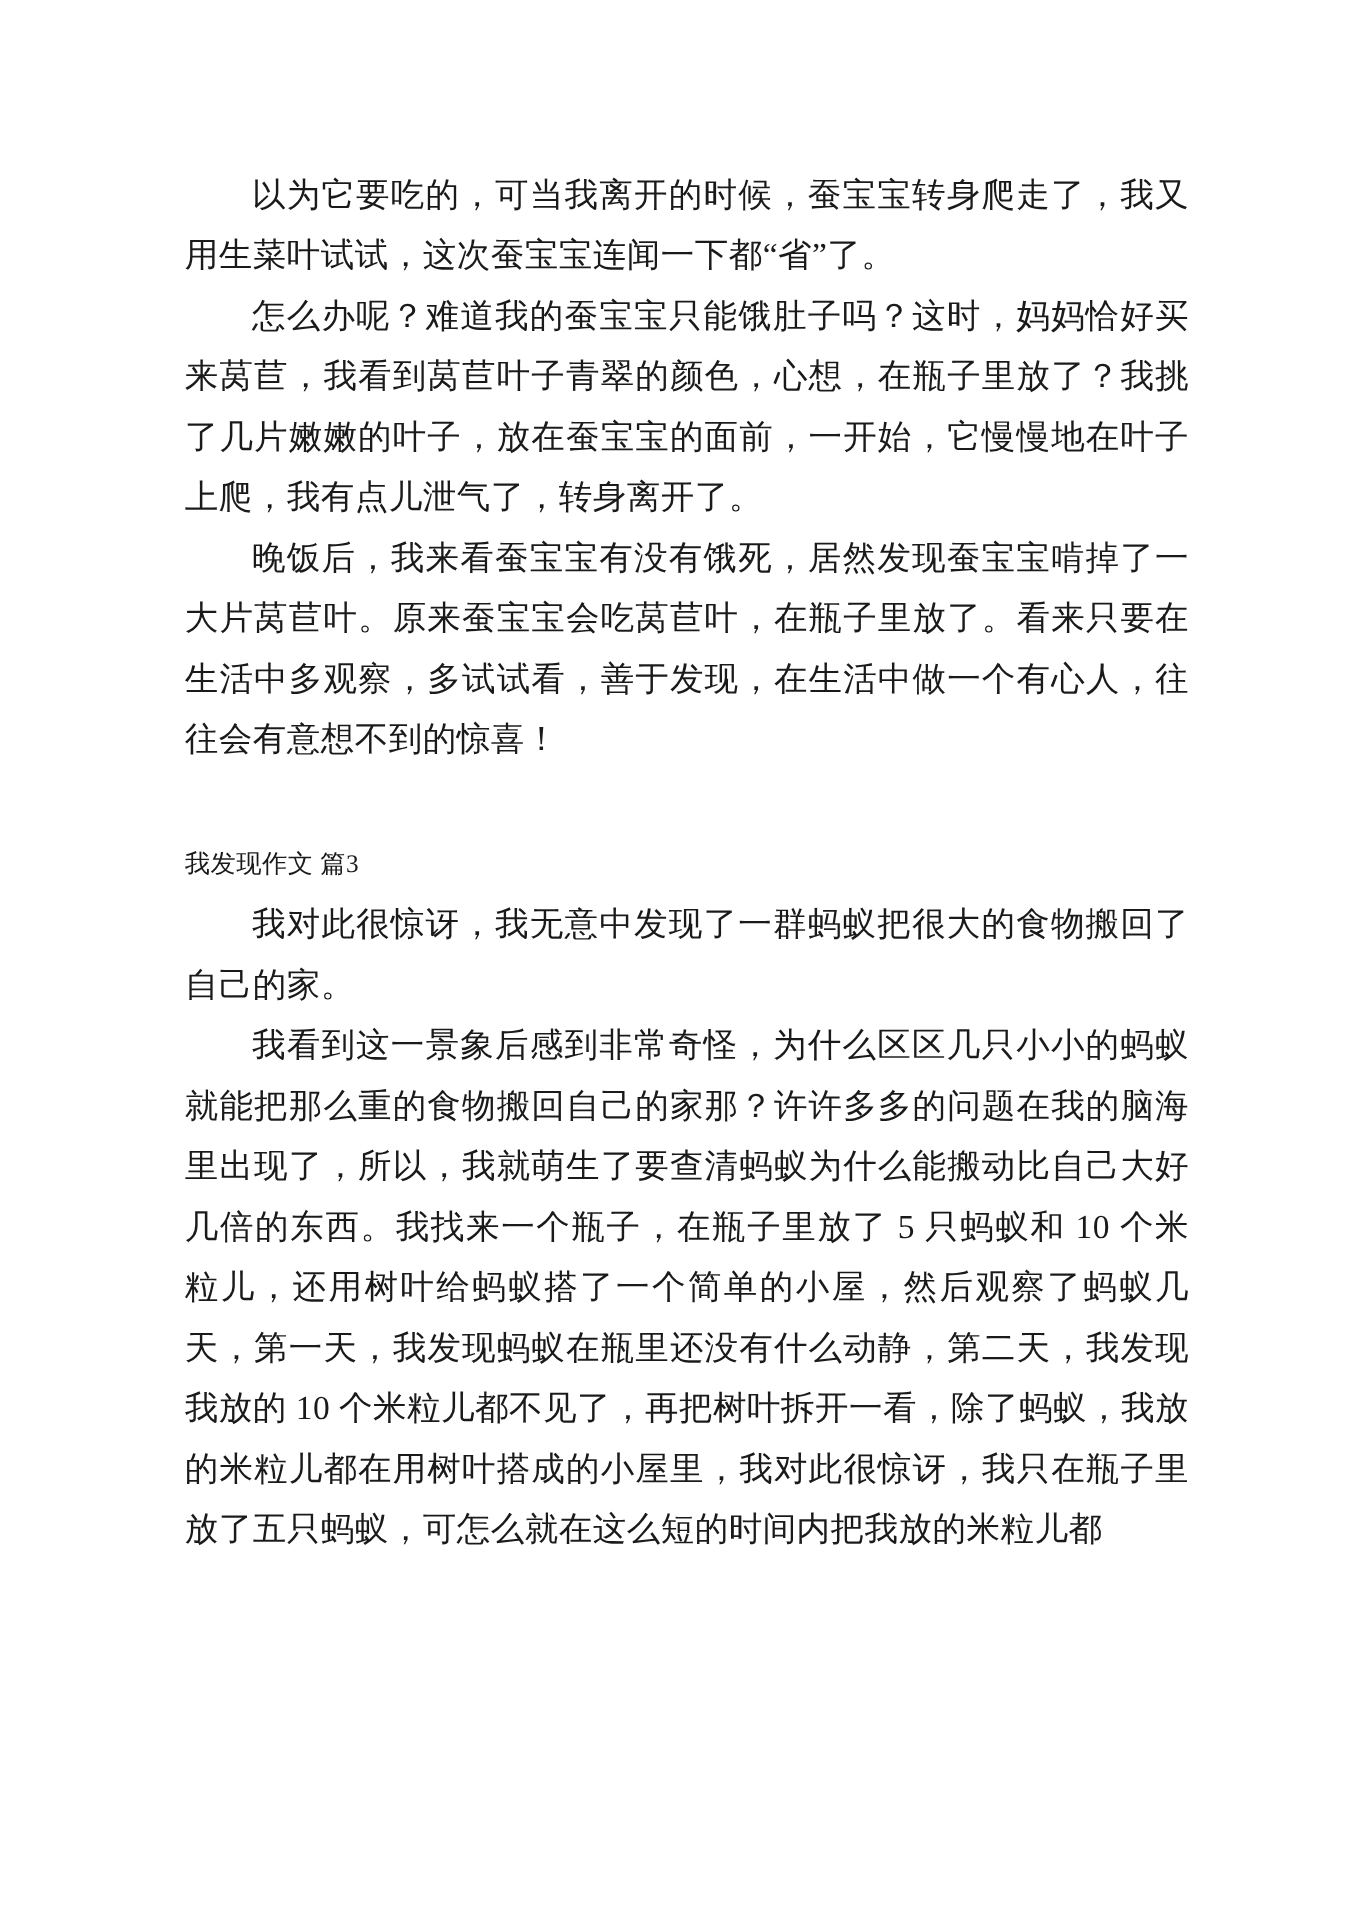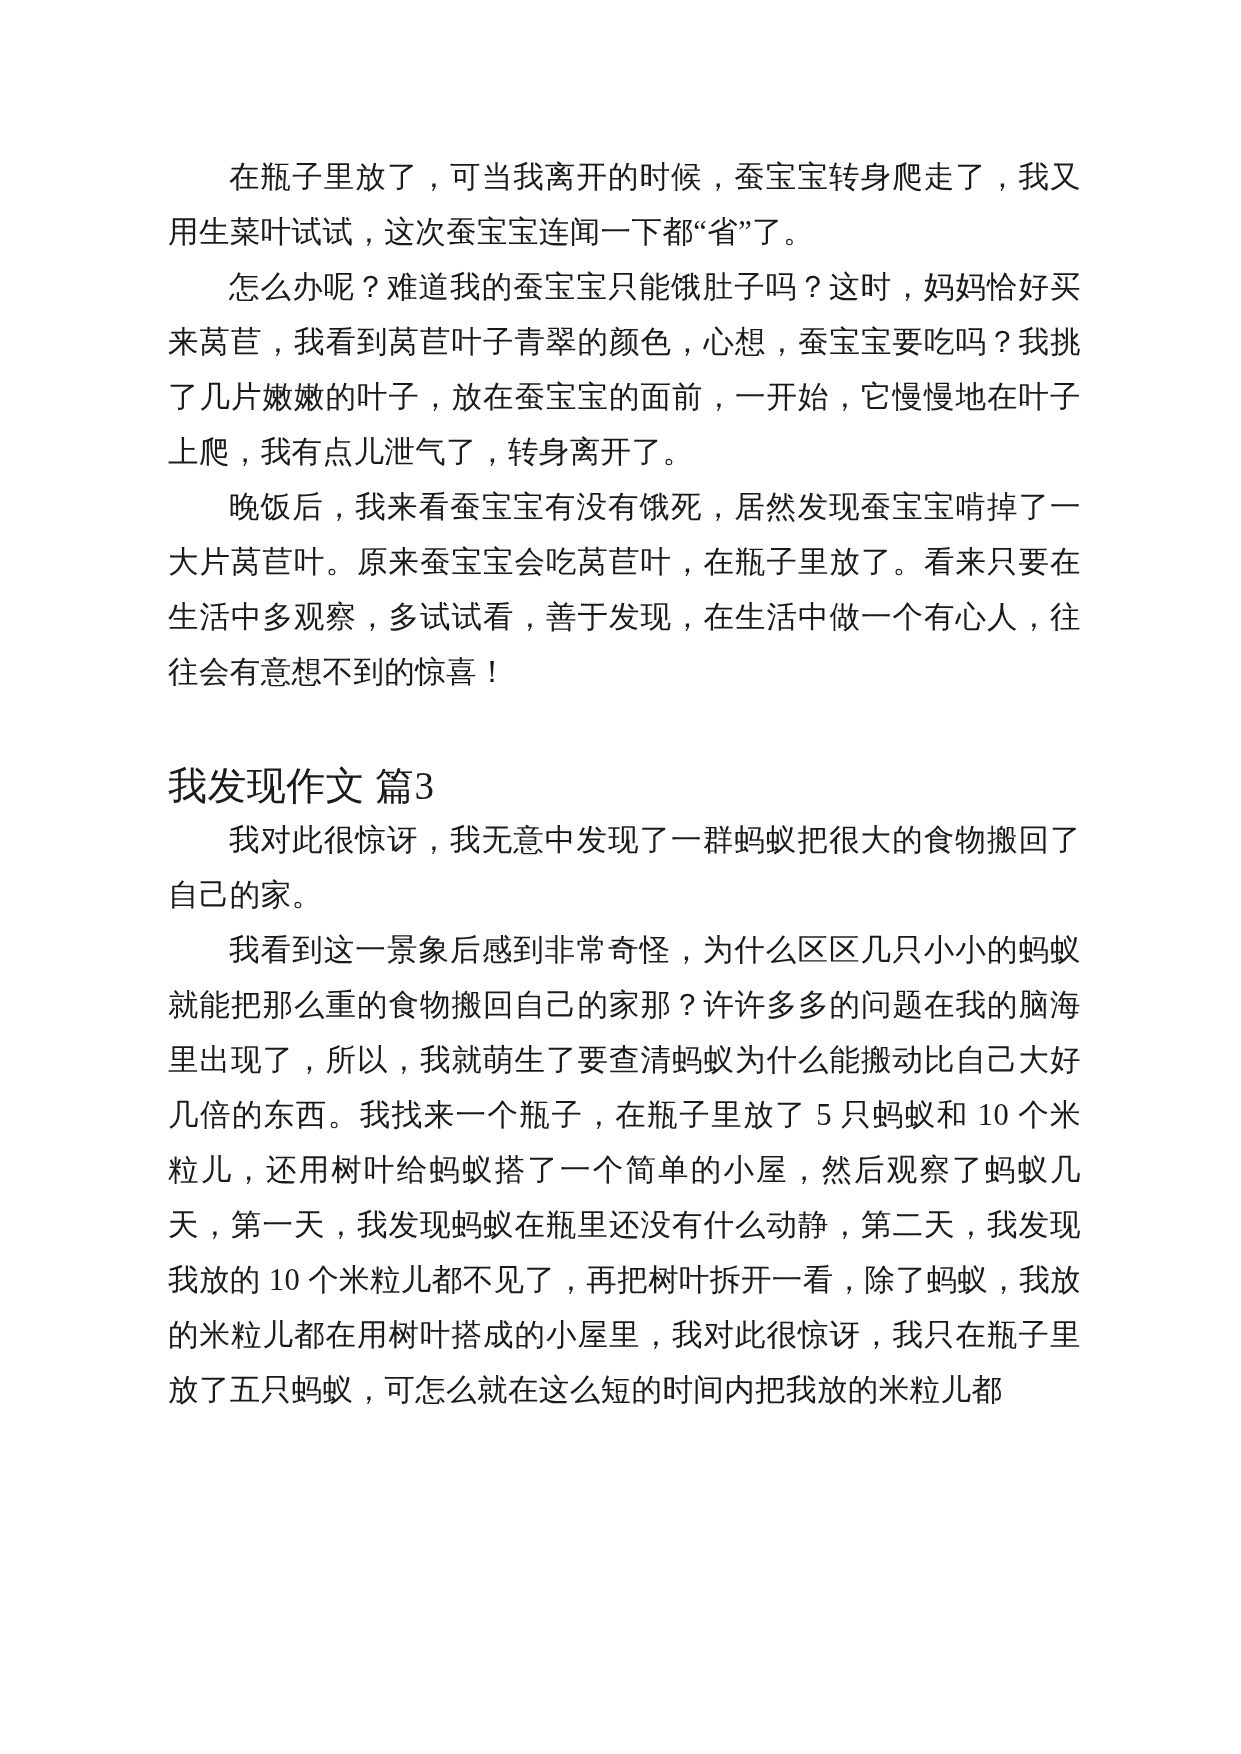--- a/index.html
+++ b/index.html
@@ -27,38 +27,38 @@
     letter-spacing: 0.4px;
     text-align: justify;
     text-justify: inter-ideograph;
   }
   p.para {
     margin: 0;
     text-indent: 2em;
   }
   .section-heading {
     margin: 0;
-    font-size: 39px;
+    font-size: 23px;
     line-height: 55px;
     font-weight: normal;
     text-indent: 0;
     letter-spacing: 0.4px;
   }
   .gap-before-heading {
     height: 58px;
   }
 </style>
 </head>
 <body>
 
 <div class="page">
   <div class="doc-body">
 
-    <p class="para">在瓶子里放了，可当我离开的时候，蚕宝宝转身爬走了，我又用生菜叶试试，这次蚕宝宝连闻一下都“省”了。</p>
-    <p class="para">怎么办呢？难道我的蚕宝宝只能饿肚子吗？这时，妈妈恰好买来莴苣，我看到莴苣叶子青翠的颜色，心想，蚕宝宝要吃吗？我挑了几片嫩嫩的叶子，放在蚕宝宝的面前，一开始，它慢慢地在叶子上爬，我有点儿泄气了，转身离开了。</p>
+    <p class="para">以为它要吃的，可当我离开的时候，蚕宝宝转身爬走了，我又用生菜叶试试，这次蚕宝宝连闻一下都“省”了。</p>
+    <p class="para">怎么办呢？难道我的蚕宝宝只能饿肚子吗？这时，妈妈恰好买来莴苣，我看到莴苣叶子青翠的颜色，心想，在瓶子里放了？我挑了几片嫩嫩的叶子，放在蚕宝宝的面前，一开始，它慢慢地在叶子上爬，我有点儿泄气了，转身离开了。</p>
     <p class="para">晚饭后，我来看蚕宝宝有没有饿死，居然发现蚕宝宝啃掉了一大片莴苣叶。原来蚕宝宝会吃莴苣叶，在瓶子里放了。看来只要在生活中多观察，多试试看，善于发现，在生活中做一个有心人，往往会有意想不到的惊喜！</p>
 
     <div class="gap-before-heading"></div>
 
     <p class="section-heading">我发现作文  篇3</p>
 
     <p class="para">我对此很惊讶，我无意中发现了一群蚂蚁把很大的食物搬回了自己的家。</p>
     <p class="para">我看到这一景象后感到非常奇怪，为什么区区几只小小的蚂蚁就能把那么重的食物搬回自己的家那？许许多多的问题在我的脑海里出现了，所以，我就萌生了要查清蚂蚁为什么能搬动比自己大好几倍的东西。我找来一个瓶子，在瓶子里放了 5 只蚂蚁和 10 个米粒儿，还用树叶给蚂蚁搭了一个简单的小屋，然后观察了蚂蚁几天，第一天，我发现蚂蚁在瓶里还没有什么动静，第二天，我发现我放的 10 个米粒儿都不见了，再把树叶拆开一看，除了蚂蚁，我放的米粒儿都在用树叶搭成的小屋里，我对此很惊讶，我只在瓶子里放了五只蚂蚁，可怎么就在这么短的时间内把我放的米粒儿都</p>
 
   </div>

